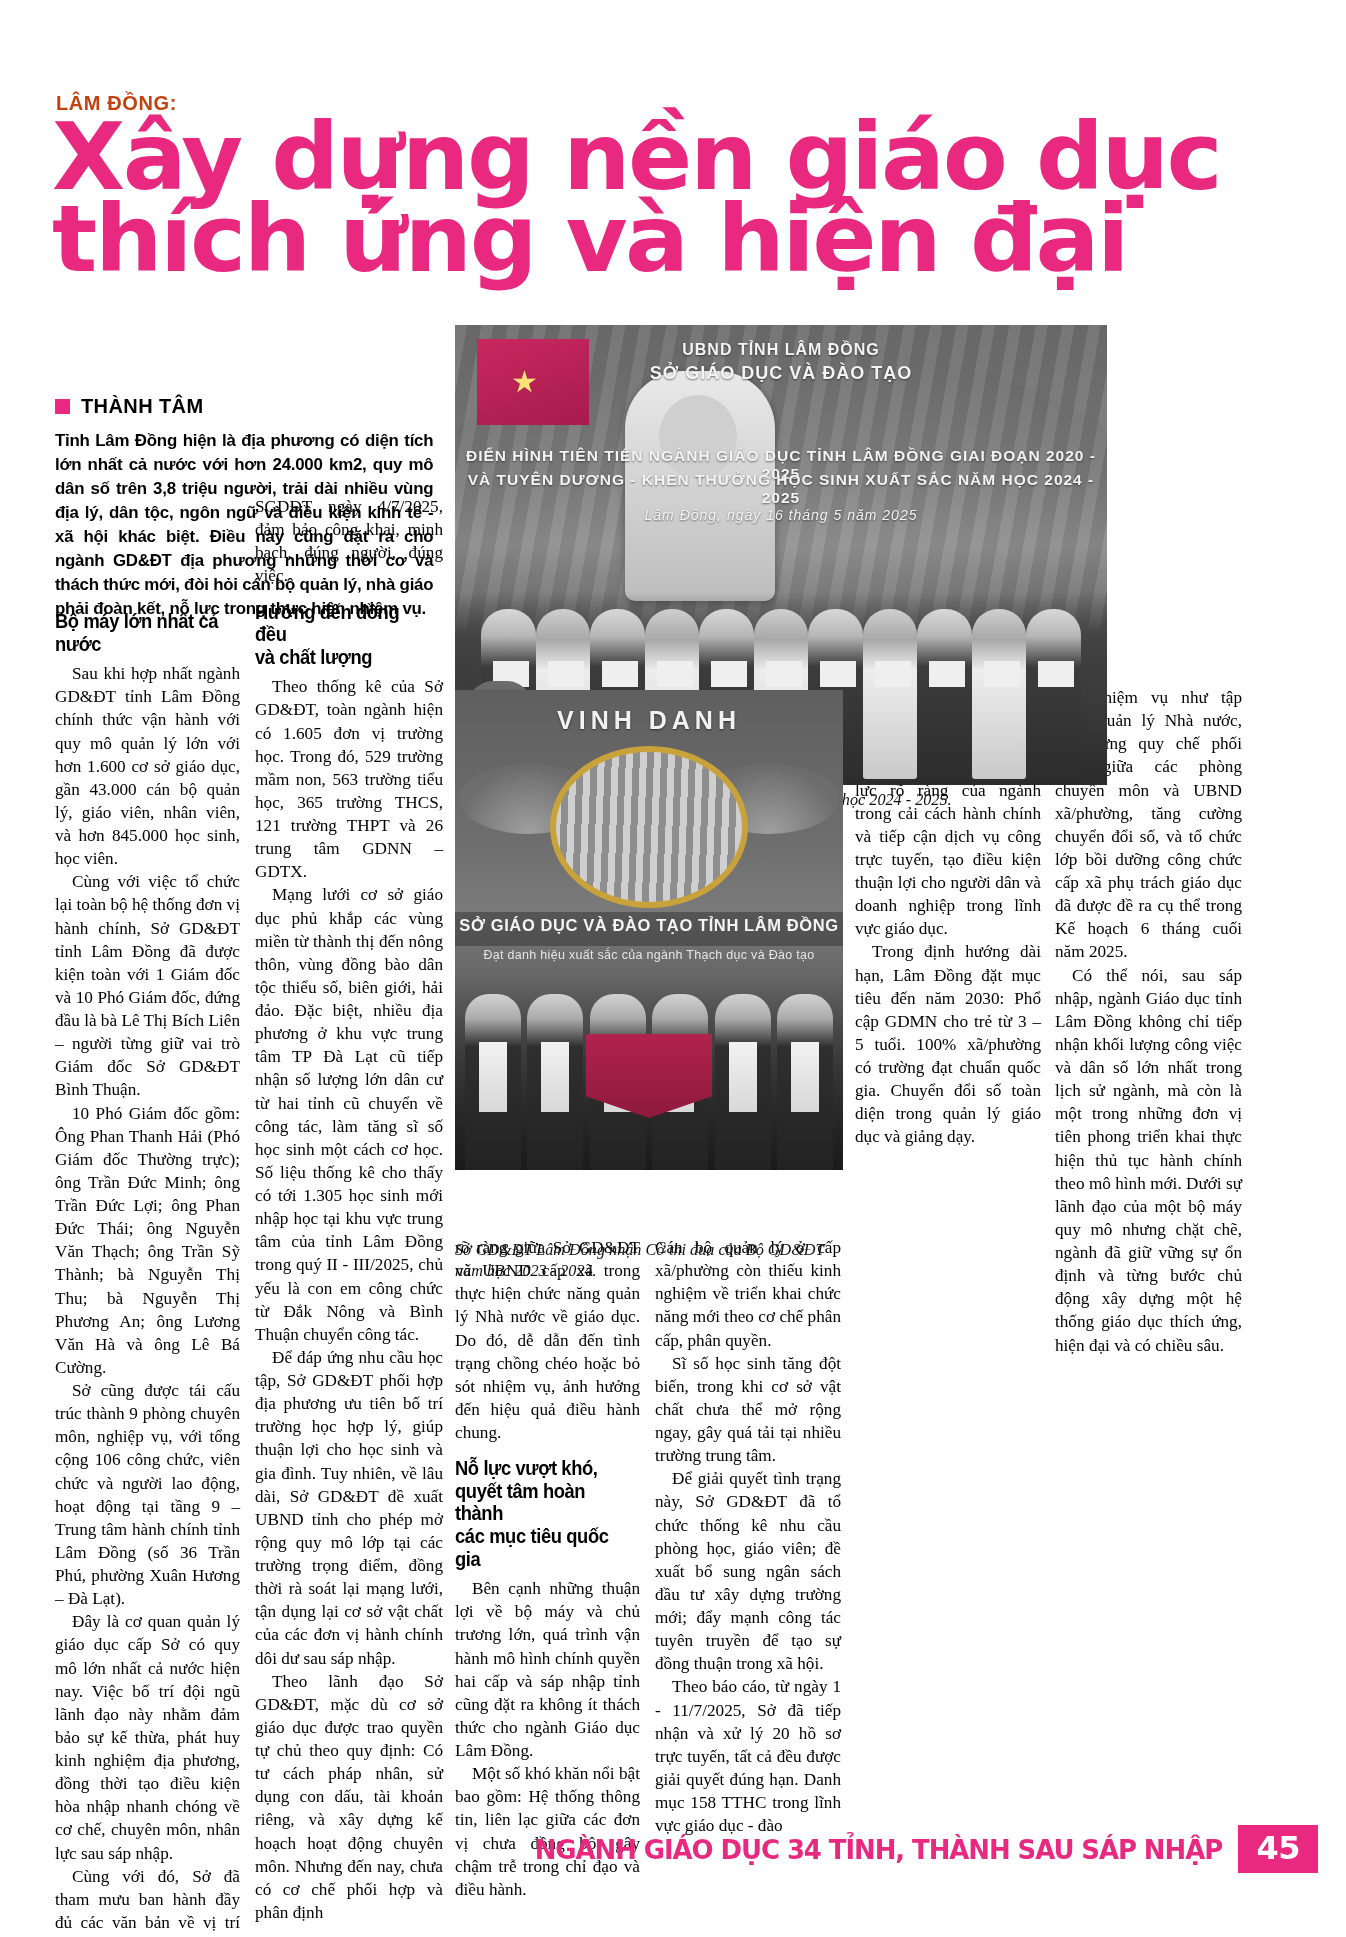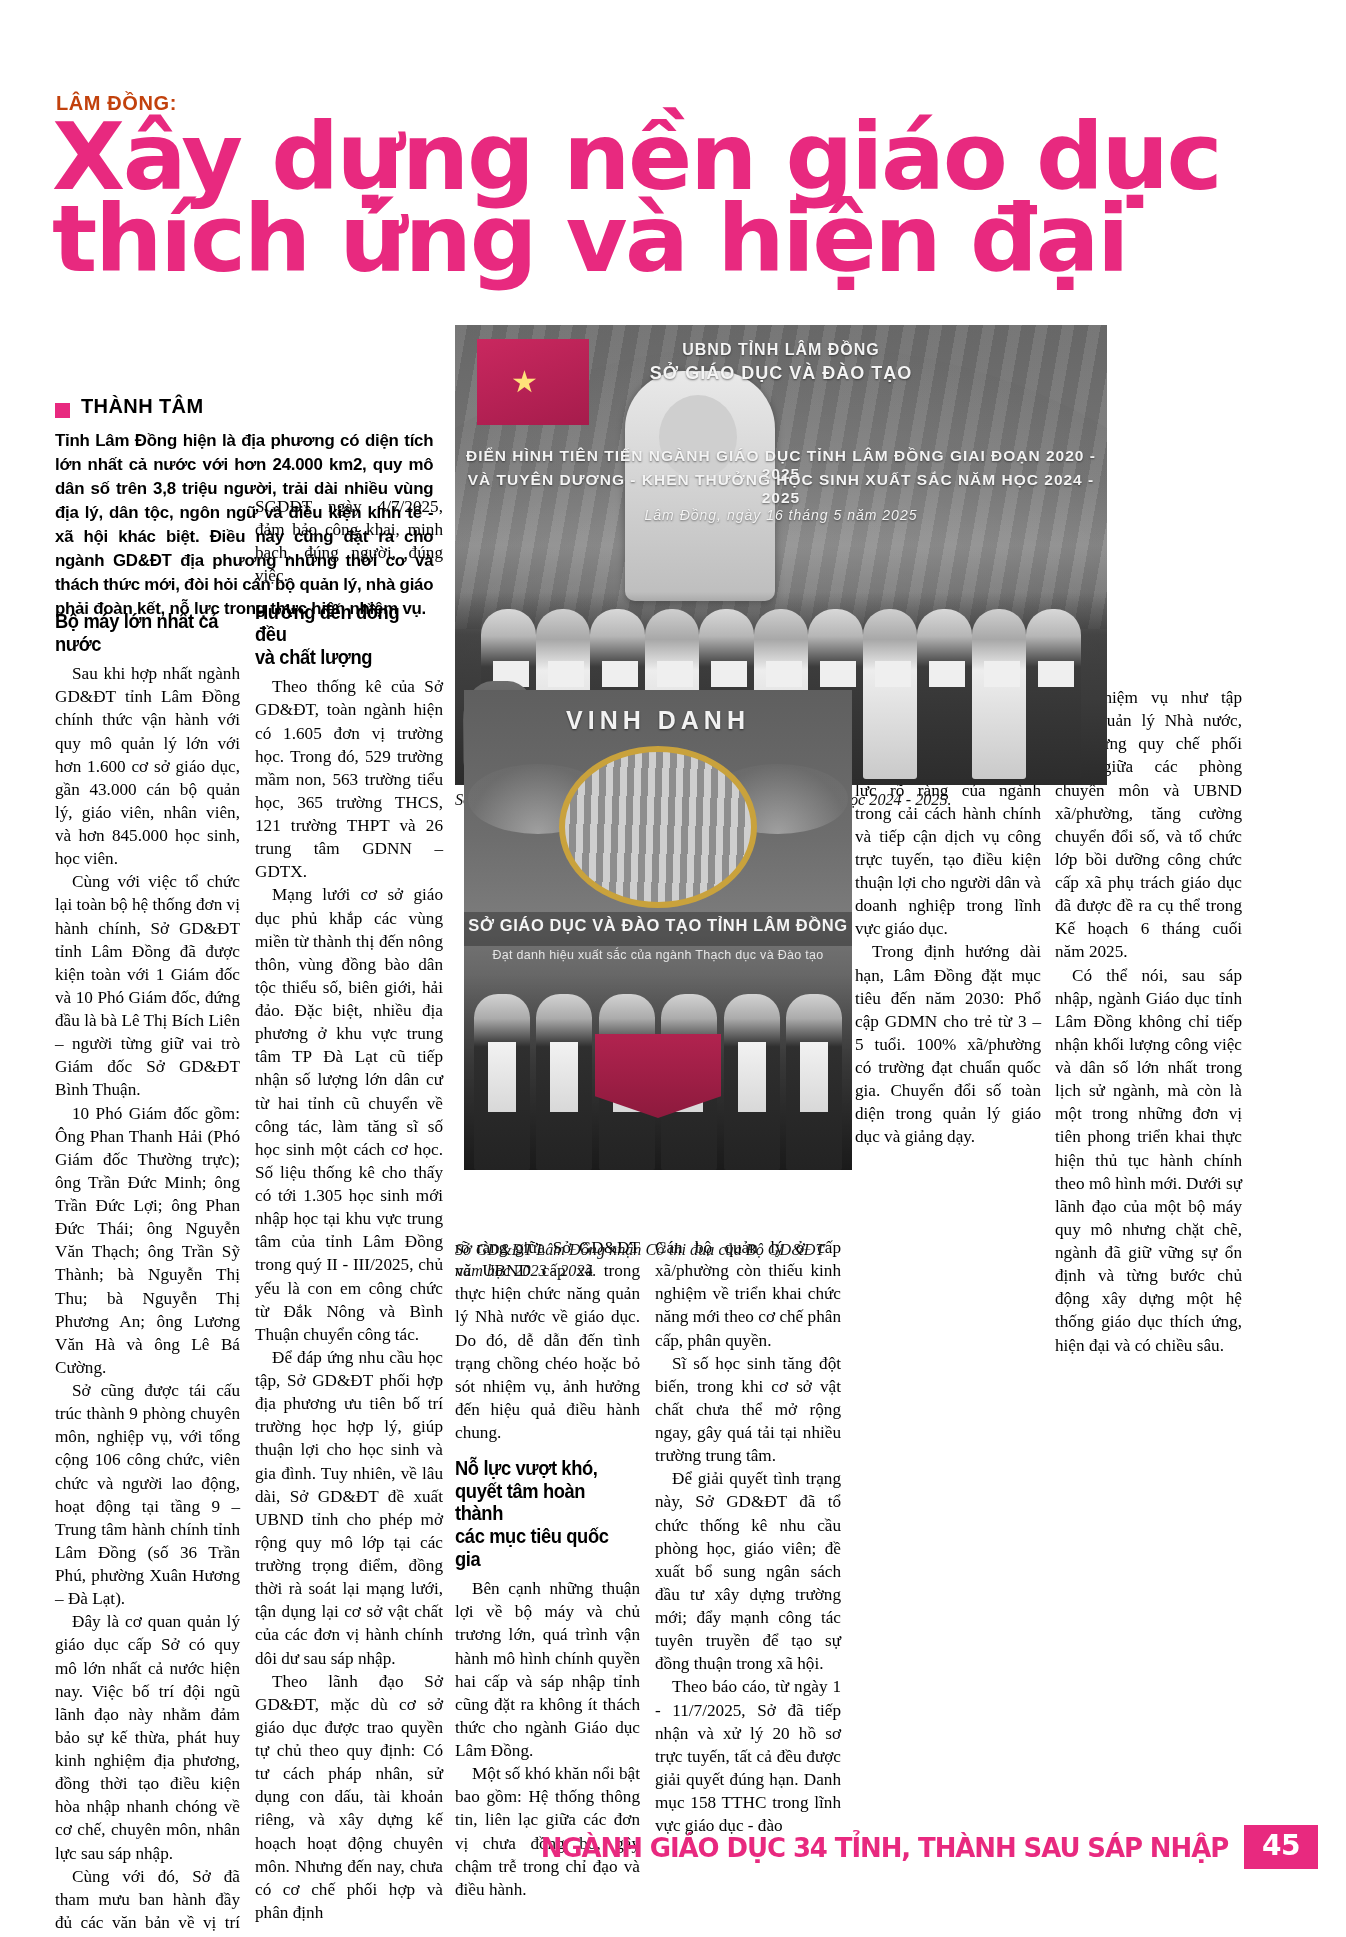--- a/index.html
+++ b/index.html
@@ -50,21 +50,21 @@
     white-space: nowrap;
   }
   .headline .line2 { display: block; }
 
   
   .byline {
     position: absolute;
     left: 55px;
     top: 395px;
     display: flex;
-    align-items: flex-end;
+    align-items: center;
     gap: 11px;
   }
   .byline-square {
     width: 15px;
     height: 15px;
     background: #e8297f;
     display: inline-block;
   }
   .byline-name {
     font-family: "Liberation Sans", sans-serif;
@@ -125,21 +125,21 @@
   #col5 { left: 855px; top: 686px;  width: 186px; }
   #col6 { left: 1055px; top: 686px; width: 187px; }
 
   
   .photo {
     position: absolute;
     overflow: hidden;
     background: #9a9a9a;
   }
   #photo1 { left: 455px; top: 325px; width: 652px; height: 460px; }
-  #photo2 { left: 455px; top: 690px; width: 388px; height: 480px; margin-left: 9px; }
+  #photo2 { left: 455px; top: 690px; width: 388px; height: 480px; }
 
   .caption {
     position: absolute;
     font-family: "Liberation Serif", serif;
     font-style: italic;
     font-size: 16.2px;
     line-height: 1.28;
     color: #111;
   }
   #caption1 { left: 455px; top: 790px; width: 786px; }
@@ -342,21 +342,21 @@
     color: #e8297f;
     white-space: nowrap;
     transform: scaleX(0.96);
     transform-origin: right center;
   }
   .page-badge {
     background: #e8297f;
     color: #ffffff;
     font-family: "DejaVu Sans", sans-serif;
     font-weight: 700;
-    font-size: 28px;
+    font-size: 32px;
     line-height: 1;
     padding: 7px 18px 9px 18px;
     letter-spacing: -0.5px;
   }
 </style>
 </head>
 <body>
 
 <div class="page">
 

